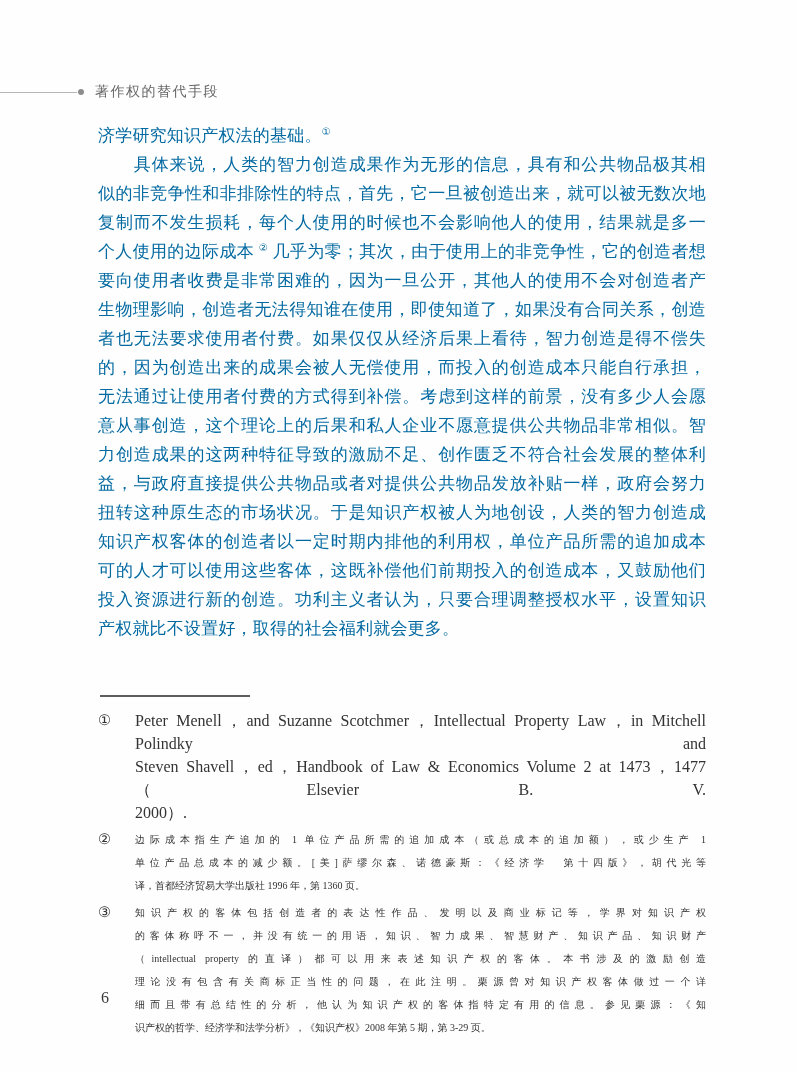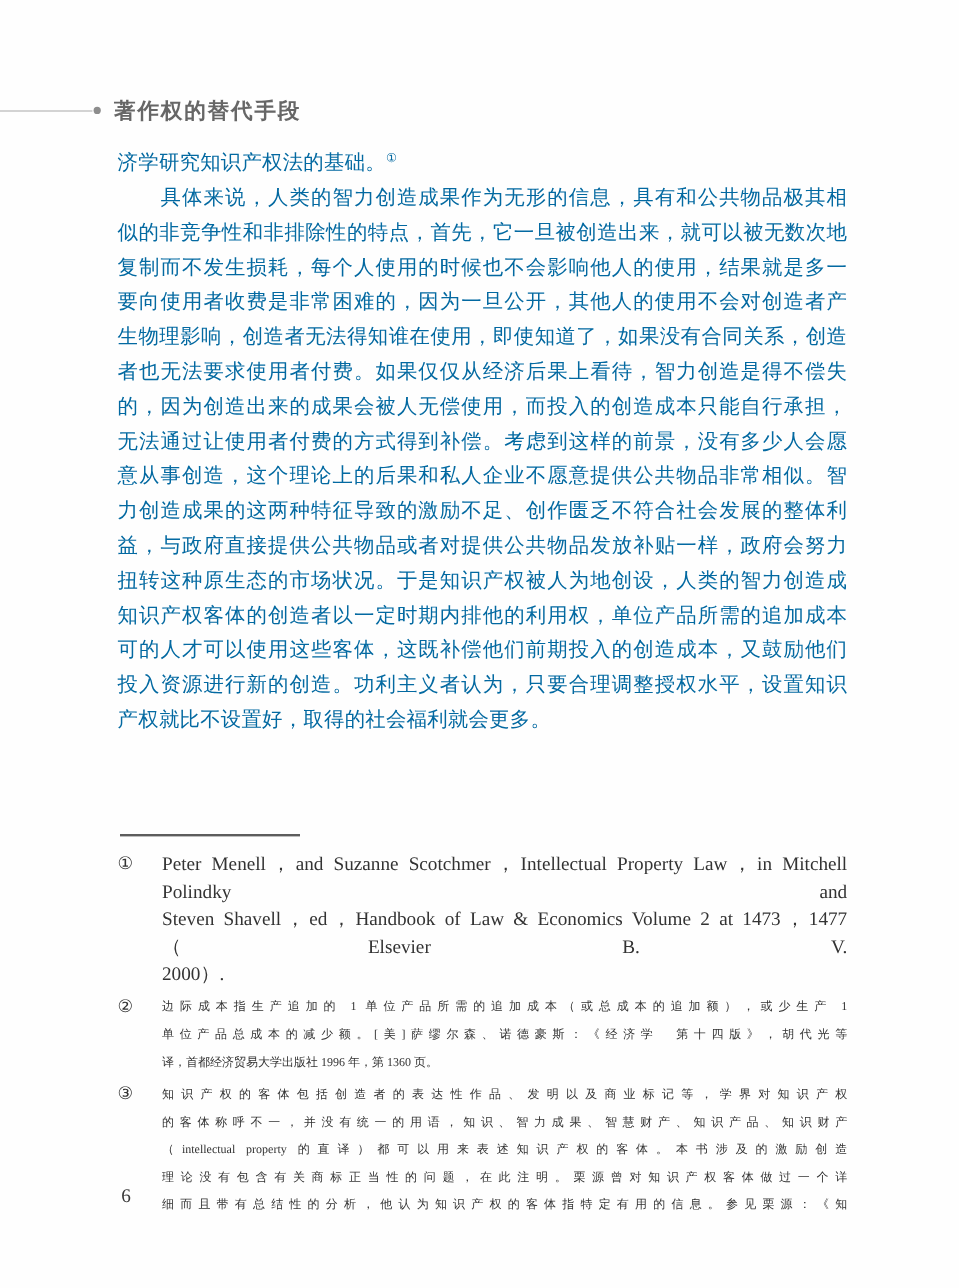--- a/index.html
+++ b/index.html
@@ -20,25 +20,24 @@
     left: 0;
     display: flex;
     align-items: center;
     height: 18px;
   }
   .hr-line { width: 77px; height: 1px; background: #b6b6b6; }
   .hr-dot  { width: 6px; height: 6px; border-radius: 50%; background: #8d8d8d; margin-left: 1px; }
   .hr-title {
     margin-left: 11px;
     font-family: "Liberation Sans", "DejaVu Sans", sans-serif;
-    font-size: 18px;
+    font-size: 14px;
     color: #666666;
     letter-spacing: 1.5px;
     white-space: nowrap;
-    font-weight: bold;
   }
 
   
   .body-text {
     position: absolute;
     left: 98px;
     top: 121px;
     width: 608px;
   }
   .bl {
@@ -110,20 +109,21 @@
     <span class="hr-line"></span>
     <span class="hr-dot"></span>
     <span class="hr-title">著作权的替代手段</span>
   </div>
 
   <div class="body-text">
     <div class="bl end">济学研究知识产权法的基础。<sup class="fnref">①</sup></div>
     <div class="bl">　　具体来说，人类的智力创造成果作为无形的信息，具有和公共物品极其相</div>
     <div class="bl">似的非竞争性和非排除性的特点，首先，它一旦被创造出来，就可以被无数次地</div>
     <div class="bl">复制而不发生损耗，每个人使用的时候也不会影响他人的使用，结果就是多一</div>
+    <div class="bl">个人使用的边际成本 <sup class="fnref">②</sup> 几乎为零；其次，由于使用上的非竞争性，它的创造者想</div>
     <div class="bl">要向使用者收费是非常困难的，因为一旦公开，其他人的使用不会对创造者产</div>
     <div class="bl">生物理影响，创造者无法得知谁在使用，即使知道了，如果没有合同关系，创造</div>
     <div class="bl">者也无法要求使用者付费。如果仅仅从经济后果上看待，智力创造是得不偿失</div>
     <div class="bl">的，因为创造出来的成果会被人无偿使用，而投入的创造成本只能自行承担，</div>
     <div class="bl">无法通过让使用者付费的方式得到补偿。考虑到这样的前景，没有多少人会愿</div>
     <div class="bl">意从事创造，这个理论上的后果和私人企业不愿意提供公共物品非常相似。智</div>
     <div class="bl">力创造成果的这两种特征导致的激励不足、创作匮乏不符合社会发展的整体利</div>
     <div class="bl">益，与政府直接提供公共物品或者对提供公共物品发放补贴一样，政府会努力</div>
     <div class="bl">扭转这种原生态的市场状况。于是知识产权被人为地创设，人类的智力创造成</div>
     <div class="bl">知识产权客体的创造者以一定时期内排他的利用权，单位产品所需的追加成本</div>
@@ -154,19 +154,20 @@
     </div>
 
     <div class="fn">
       <div class="fn-num">③</div>
       <div class="fn-body">
         <div class="fl">知识产权的客体包括创造者的表达性作品、发明以及商业标记等，学界对知识产权</div>
         <div class="fl">的客体称呼不一，并没有统一的用语，知识、智力成果、智慧财产、知识产品、知识财产</div>
         <div class="fl">（intellectual property 的直译）都可以用来表述知识产权的客体。本书涉及的激励创造</div>
         <div class="fl">理论没有包含有关商标正当性的问题，在此注明。栗源曾对知识产权客体做过一个详</div>
         <div class="fl">细而且带有总结性的分析，他认为知识产权的客体指特定有用的信息。参见栗源：《知</div>
+        <div class="fl end">识产权的哲学、经济学和法学分析》，《知识产权》2008 年第 5 期，第 3-29 页。</div>
       </div>
     </div>
   </div>
 
   <div class="page-number">6</div>
 
 </div>
 
 </body></html>

